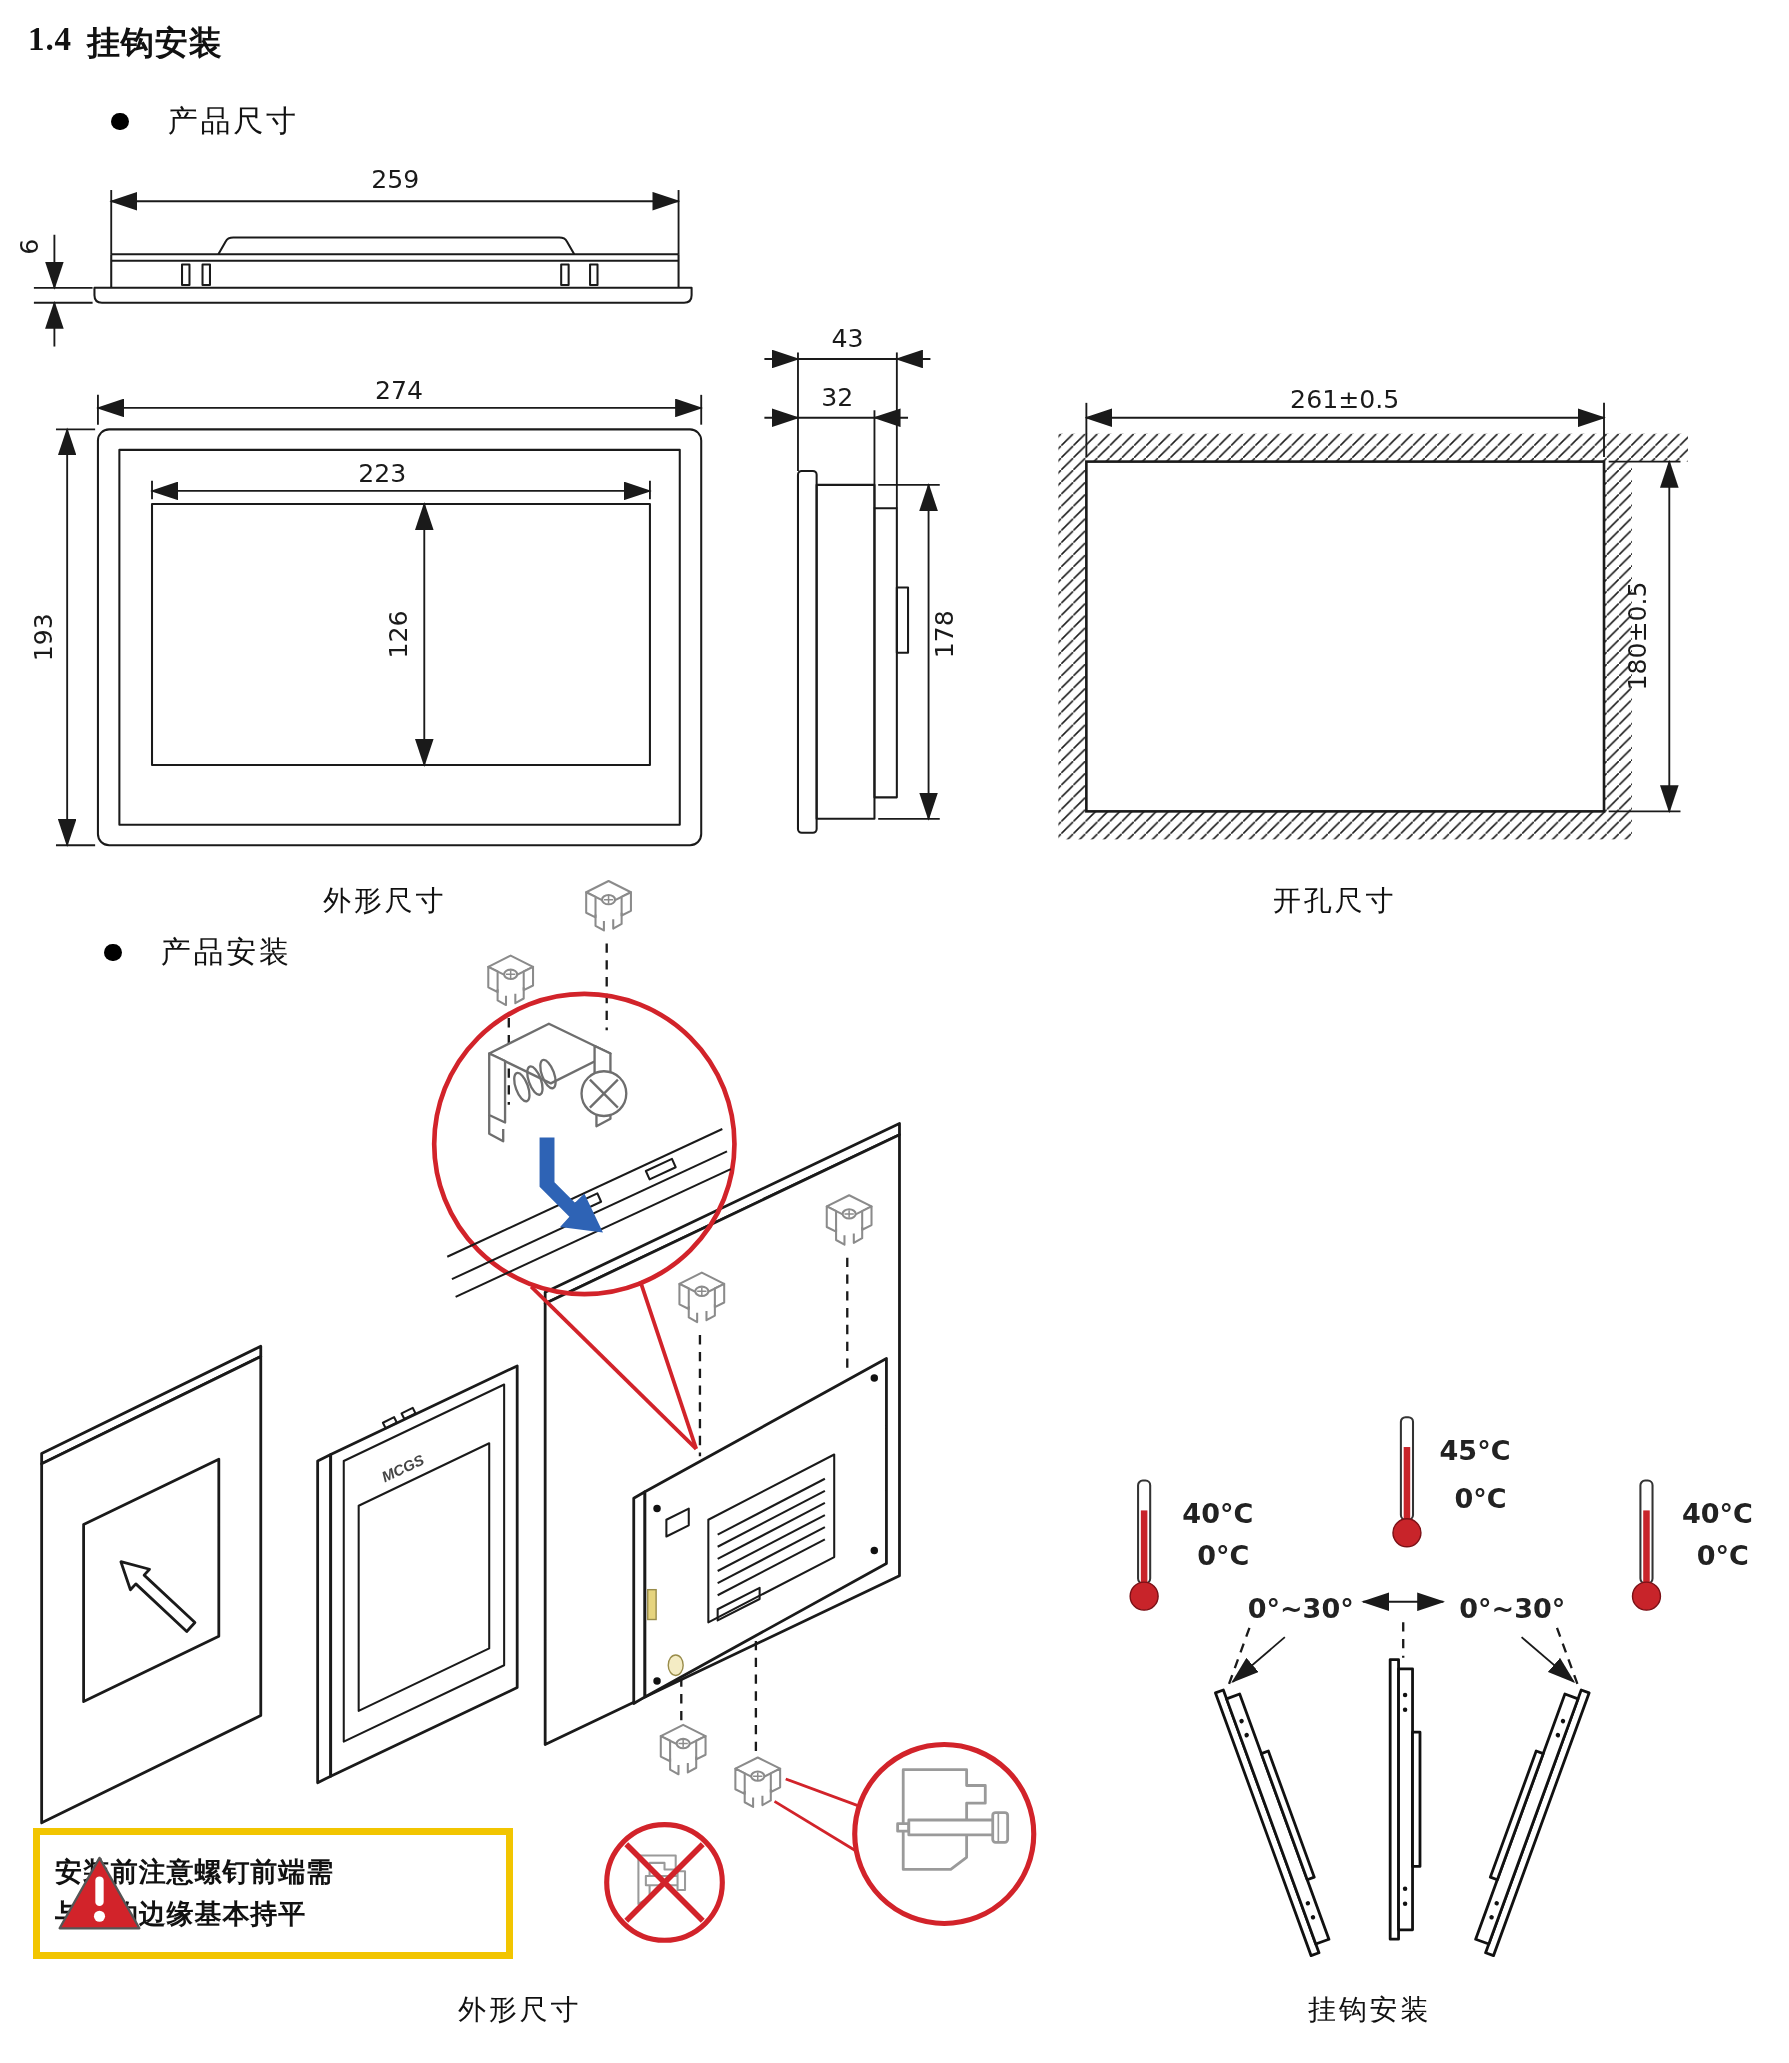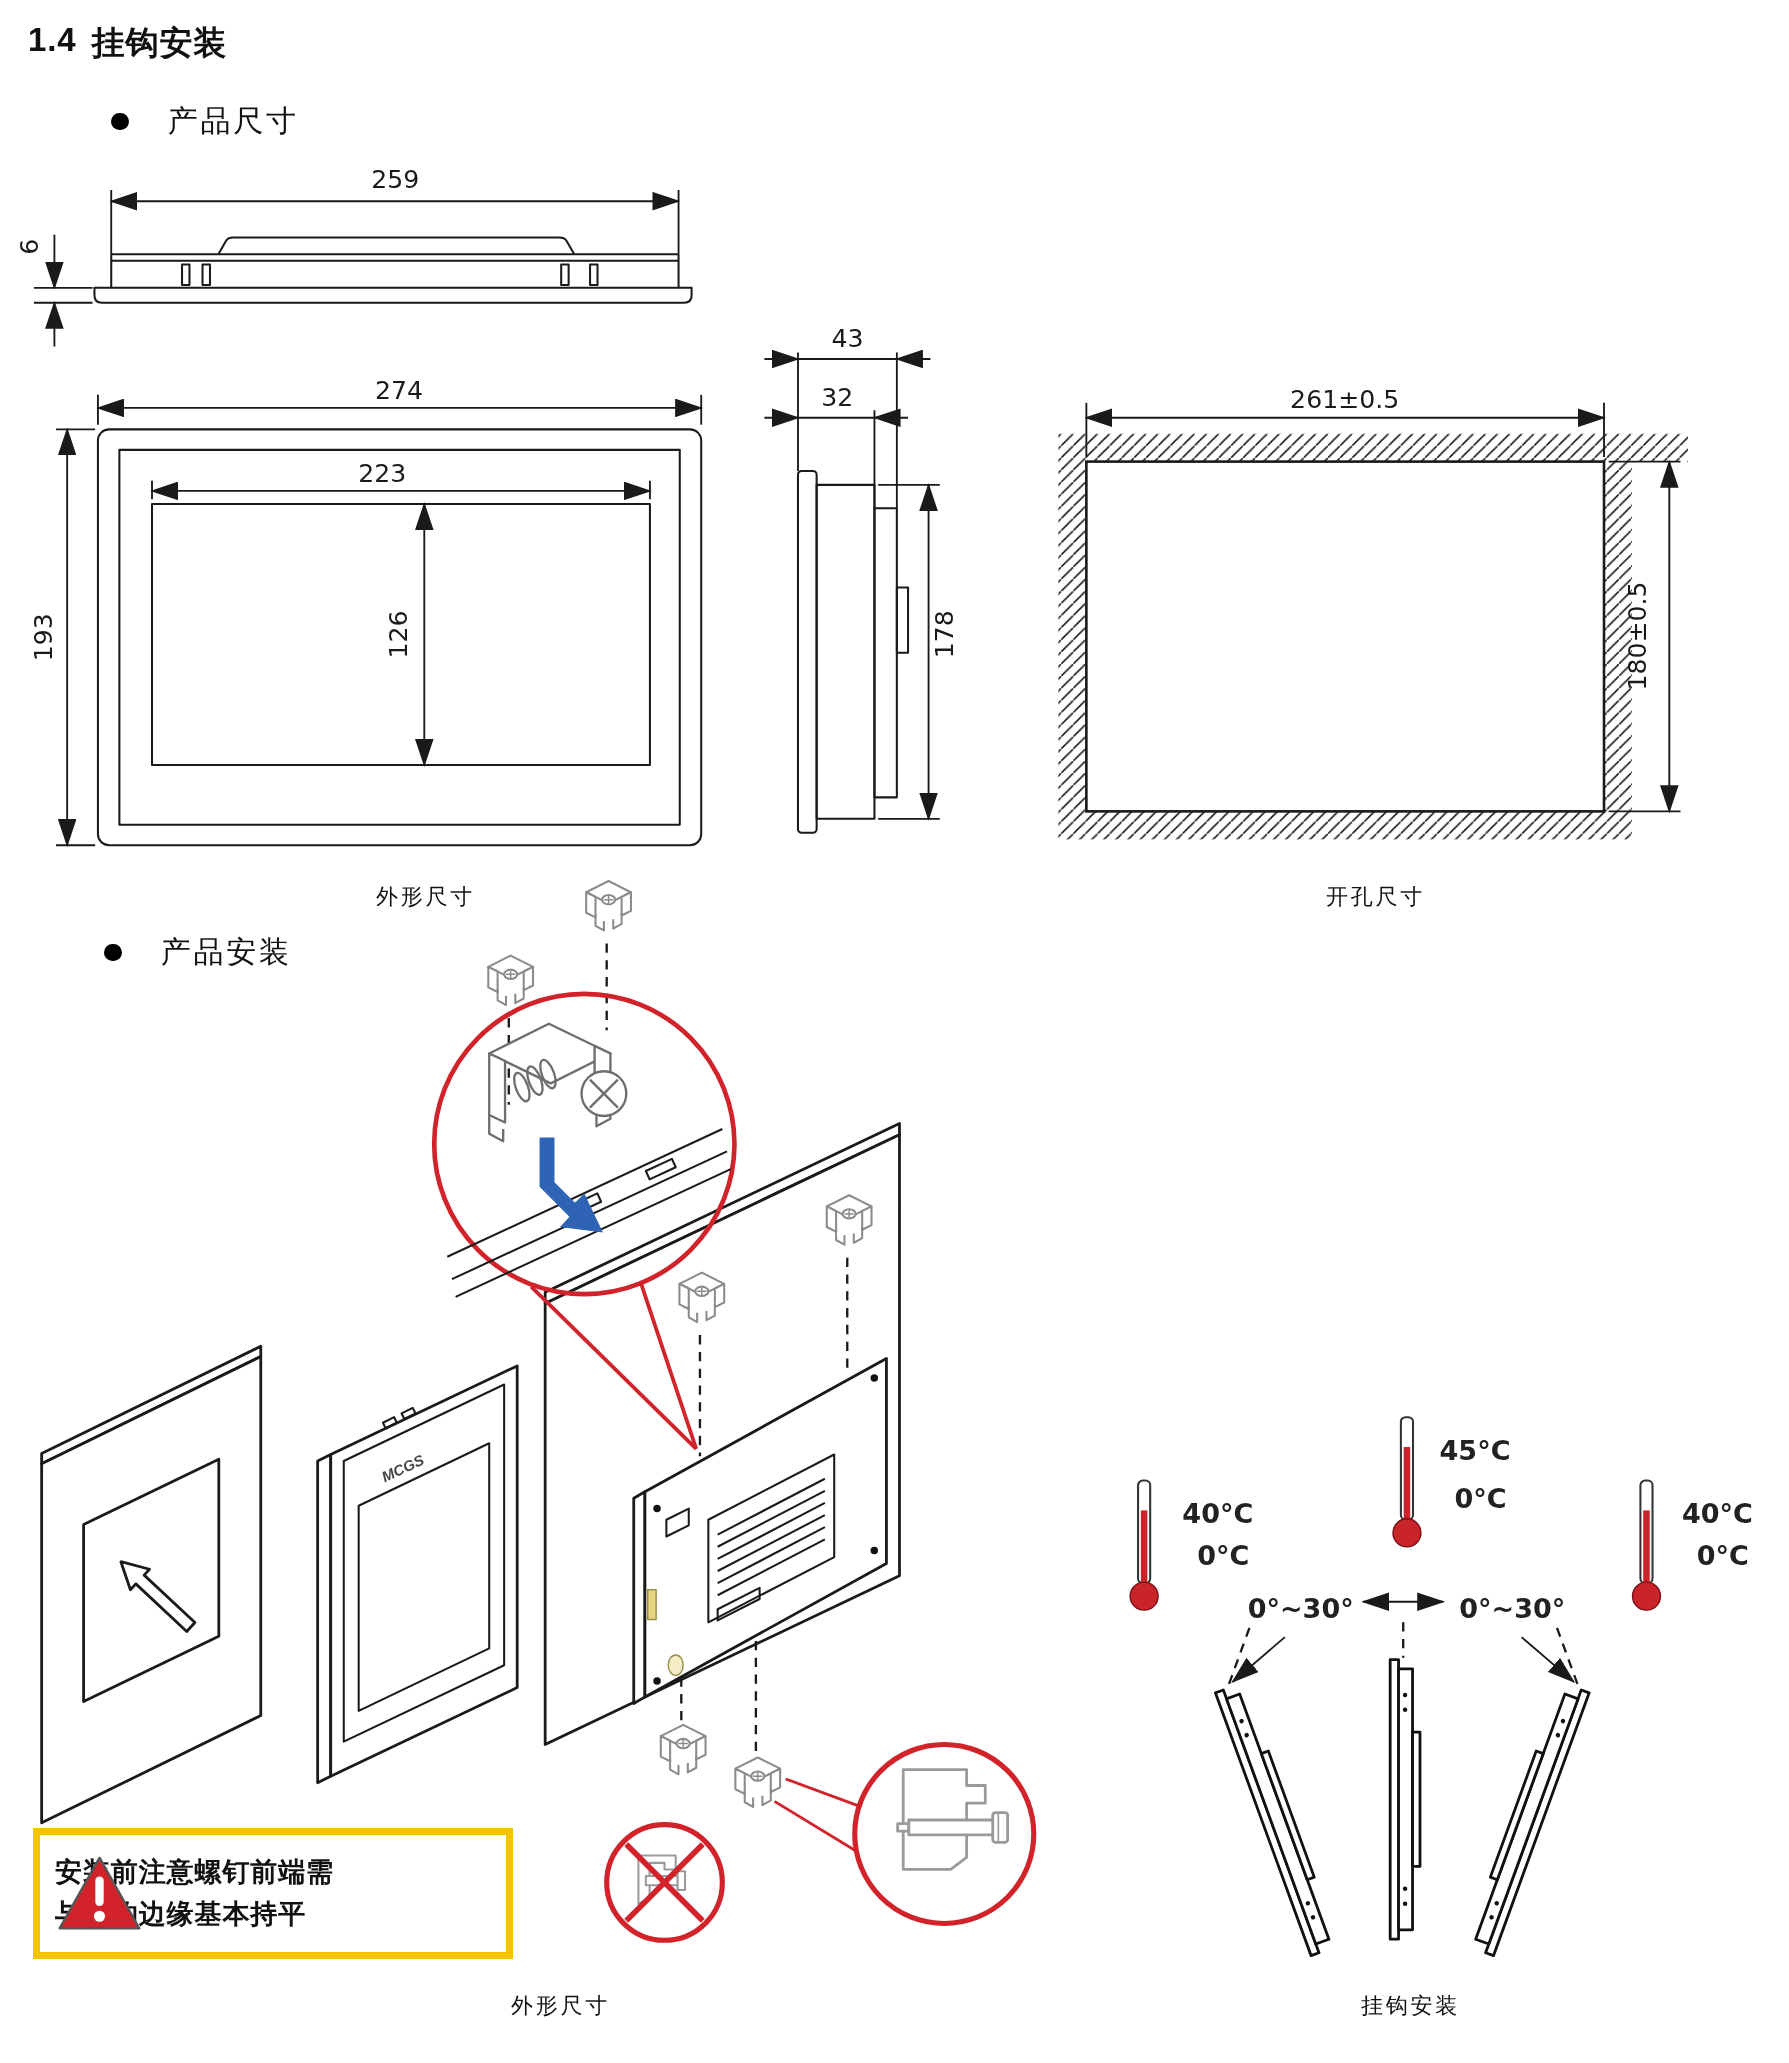--- a/index.html
+++ b/index.html
@@ -1,24 +1,24 @@
 <!DOCTYPE html>
 <html style="font-size:15px"><head>
 <meta charset="utf-8">
 <style>
   html,body{margin:0;padding:0;}
   body{width:1790px;height:2063px;background:#ffffff;position:relative;
        font-family:"Liberation Sans",sans-serif;color:#111;}
-  .abs{position:absolute;}
+  .abs{position:absolute;font-family:Liberation Serif, serif;}
   .title{left:28px;top:20.5px;font-size:33px;font-weight:bold;display:flex;gap:15px;letter-spacing:0.9px;}
   .bullet{display:flex;align-items:center;gap:39px;font-size:30px;letter-spacing:2.8px;}
   .bullet .dot{width:17.7px;height:17.7px;border-radius:50%;background:#000;flex:0 0 auto;}
   .b1{left:111px;top:101px;}
   .b2{left:104px;top:932px;}
-  .caption{font-size:22px;letter-spacing:2.8px;text-align:center;width:205px;}
+  .caption{font-size:28px;letter-spacing:2.8px;text-align:left;width:205px;}
   .cap-outline{left:323px;top:882px;}
   .cap-cutout{left:1273px;top:882px;}
   .cap-hook{left:458px;top:1991px;}
   .cap-angle{left:1308px;top:1991px;}
   .warnbox{left:33px;top:1828px;width:438px;height:117px;border:7.5px solid #f2c500;background:#fff;
            display:flex;align-items:center;gap:20.5px;padding:0 13px 0 15px;}
   .warntext{font-size:27px;font-weight:bold;line-height:1.55;letter-spacing:0.9px;white-space:nowrap;}
   svg{position:absolute;overflow:visible;}
   .dim{font-family:"DejaVu Sans",sans-serif;font-size:27px;fill:#1a1a1a;}
   .dln{stroke:#1a1a1a;stroke-width:2;fill:none;}

